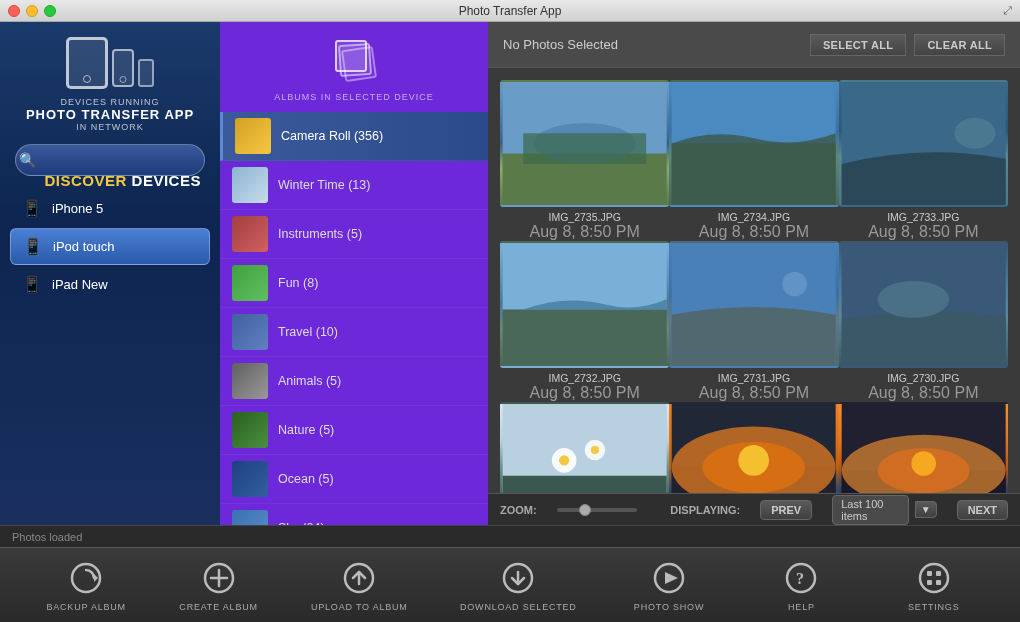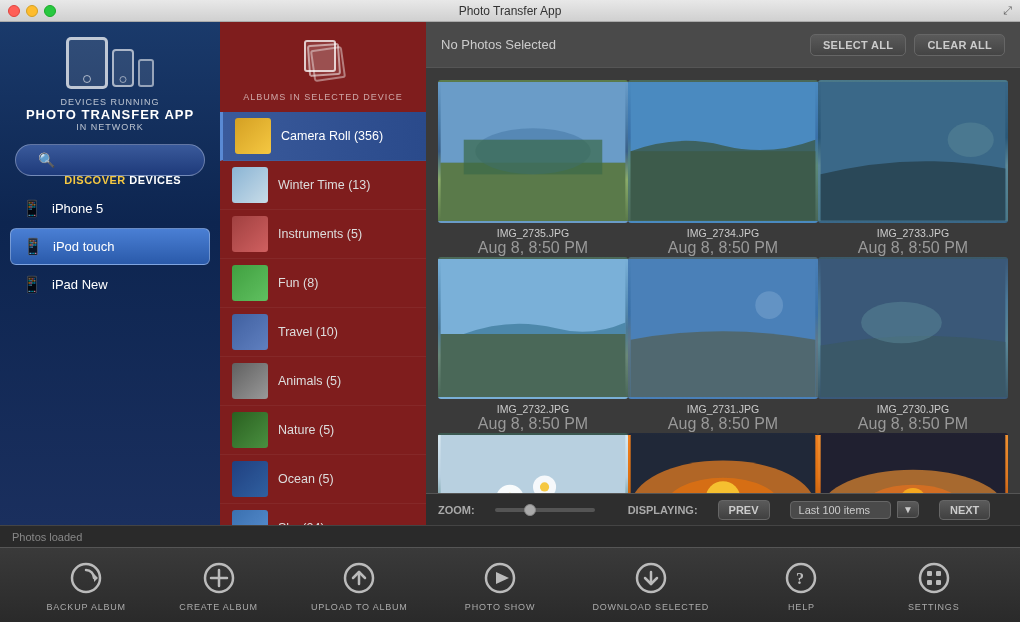--- a/index.html
+++ b/index.html
@@ -151,21 +151,21 @@
       gap: 8px;
       cursor: pointer;
       margin-bottom: 15px;
     }
     .discover-btn .search-icon {
       color: #f5c842;
       font-size: 14px;
     }
     .discover-btn .label {
       color: #fff;
-      font-size: 11px;
+      font-size: 15px;
       font-weight: bold;
       letter-spacing: 0.5px;
       margin-top: 40px;
     }
     .discover-btn .label span { color: #f5c842; }
 
     .device-list { width: 100%; }
     .device-item {
       display: flex;
       align-items: center;
@@ -185,22 +185,22 @@
       width: 20px;
       text-align: center;
     }
     .device-item .name {
       color: #fff;
       font-size: 13px;
     }
 
     
     .album-panel {
-      width: 206px;
-      background: #7f1d1d;
+      width: 268px;
+      background: #6d28d9;
       display: flex;
       flex-direction: column;
       flex-shrink: 0;
       overflow: hidden;
     }
     .album-panel-header {
       padding: 12px 15px 10px;
       text-align: center;
     }
     .album-icon-wrapper {
@@ -283,21 +283,21 @@
       color: #ccc;
       font-size: 13px;
     }
     .header-btns { display: flex; gap: 8px; }
     .header-btn {
       padding: 4px 12px;
       font-size: 11px;
       color: #ccc;
       background: linear-gradient(to bottom, #5a5a5a, #444);
       border: 1px solid #666;
-      border-radius: 5px;
+      border-radius: 0;
       cursor: pointer;
       font-weight: bold;
       letter-spacing: 0.3px;
     }
 
     .photo-grid {
       flex: 1;
       overflow-y: auto;
       padding: 12px;
       display: grid;
@@ -726,34 +726,34 @@
         <line x1="18" y1="24" x2="18" y2="12" stroke="#bbb" stroke-width="2.5" stroke-linecap="round"></line>
         <polyline points="12,18 18,12 24,18" fill="none" stroke="#bbb" stroke-width="2.5" stroke-linecap="round" stroke-linejoin="round"></polyline>
       </svg>
     </div>
     <span class="toolbar-label">UPLOAD TO ALBUM</span>
   </div>
   <div class="toolbar-item">
     <div class="toolbar-icon">
       <svg width="36" height="36" viewBox="0 0 36 36">
         <circle cx="18" cy="18" r="14" fill="none" stroke="#bbb" stroke-width="2.5"></circle>
-        <polygon points="14,12 27,18 14,24" fill="#bbb"></polygon>
+        <line x1="18" y1="12" x2="18" y2="24" stroke="#bbb" stroke-width="2.5" stroke-linecap="round"></line>
+        <polyline points="12,18 18,24 24,18" fill="none" stroke="#bbb" stroke-width="2.5" stroke-linecap="round" stroke-linejoin="round"></polyline>
       </svg>
     </div>
-    <span class="toolbar-label">PHOTO SHOW</span>
+    <span class="toolbar-label">DOWNLOAD SELECTED</span>
   </div>
   <div class="toolbar-item">
     <div class="toolbar-icon">
       <svg width="36" height="36" viewBox="0 0 36 36">
         <circle cx="18" cy="18" r="14" fill="none" stroke="#bbb" stroke-width="2.5"></circle>
-        <line x1="18" y1="12" x2="18" y2="24" stroke="#bbb" stroke-width="2.5" stroke-linecap="round"></line>
-        <polyline points="12,18 18,24 24,18" fill="none" stroke="#bbb" stroke-width="2.5" stroke-linecap="round" stroke-linejoin="round"></polyline>
+        <polygon points="14,12 27,18 14,24" fill="#bbb"></polygon>
       </svg>
     </div>
-    <span class="toolbar-label">DOWNLOAD SELECTED</span>
+    <span class="toolbar-label">PHOTO SHOW</span>
   </div>
   <div class="toolbar-item">
     <div class="toolbar-icon">
       <svg width="36" height="36" viewBox="0 0 36 36">
         <circle cx="18" cy="18" r="14" fill="none" stroke="#bbb" stroke-width="2.5"></circle>
         <text x="13" y="24" font-size="16" fill="#bbb" font-family="serif" font-weight="bold">?</text>
       </svg>
     </div>
     <span class="toolbar-label">HELP</span>
   </div>

